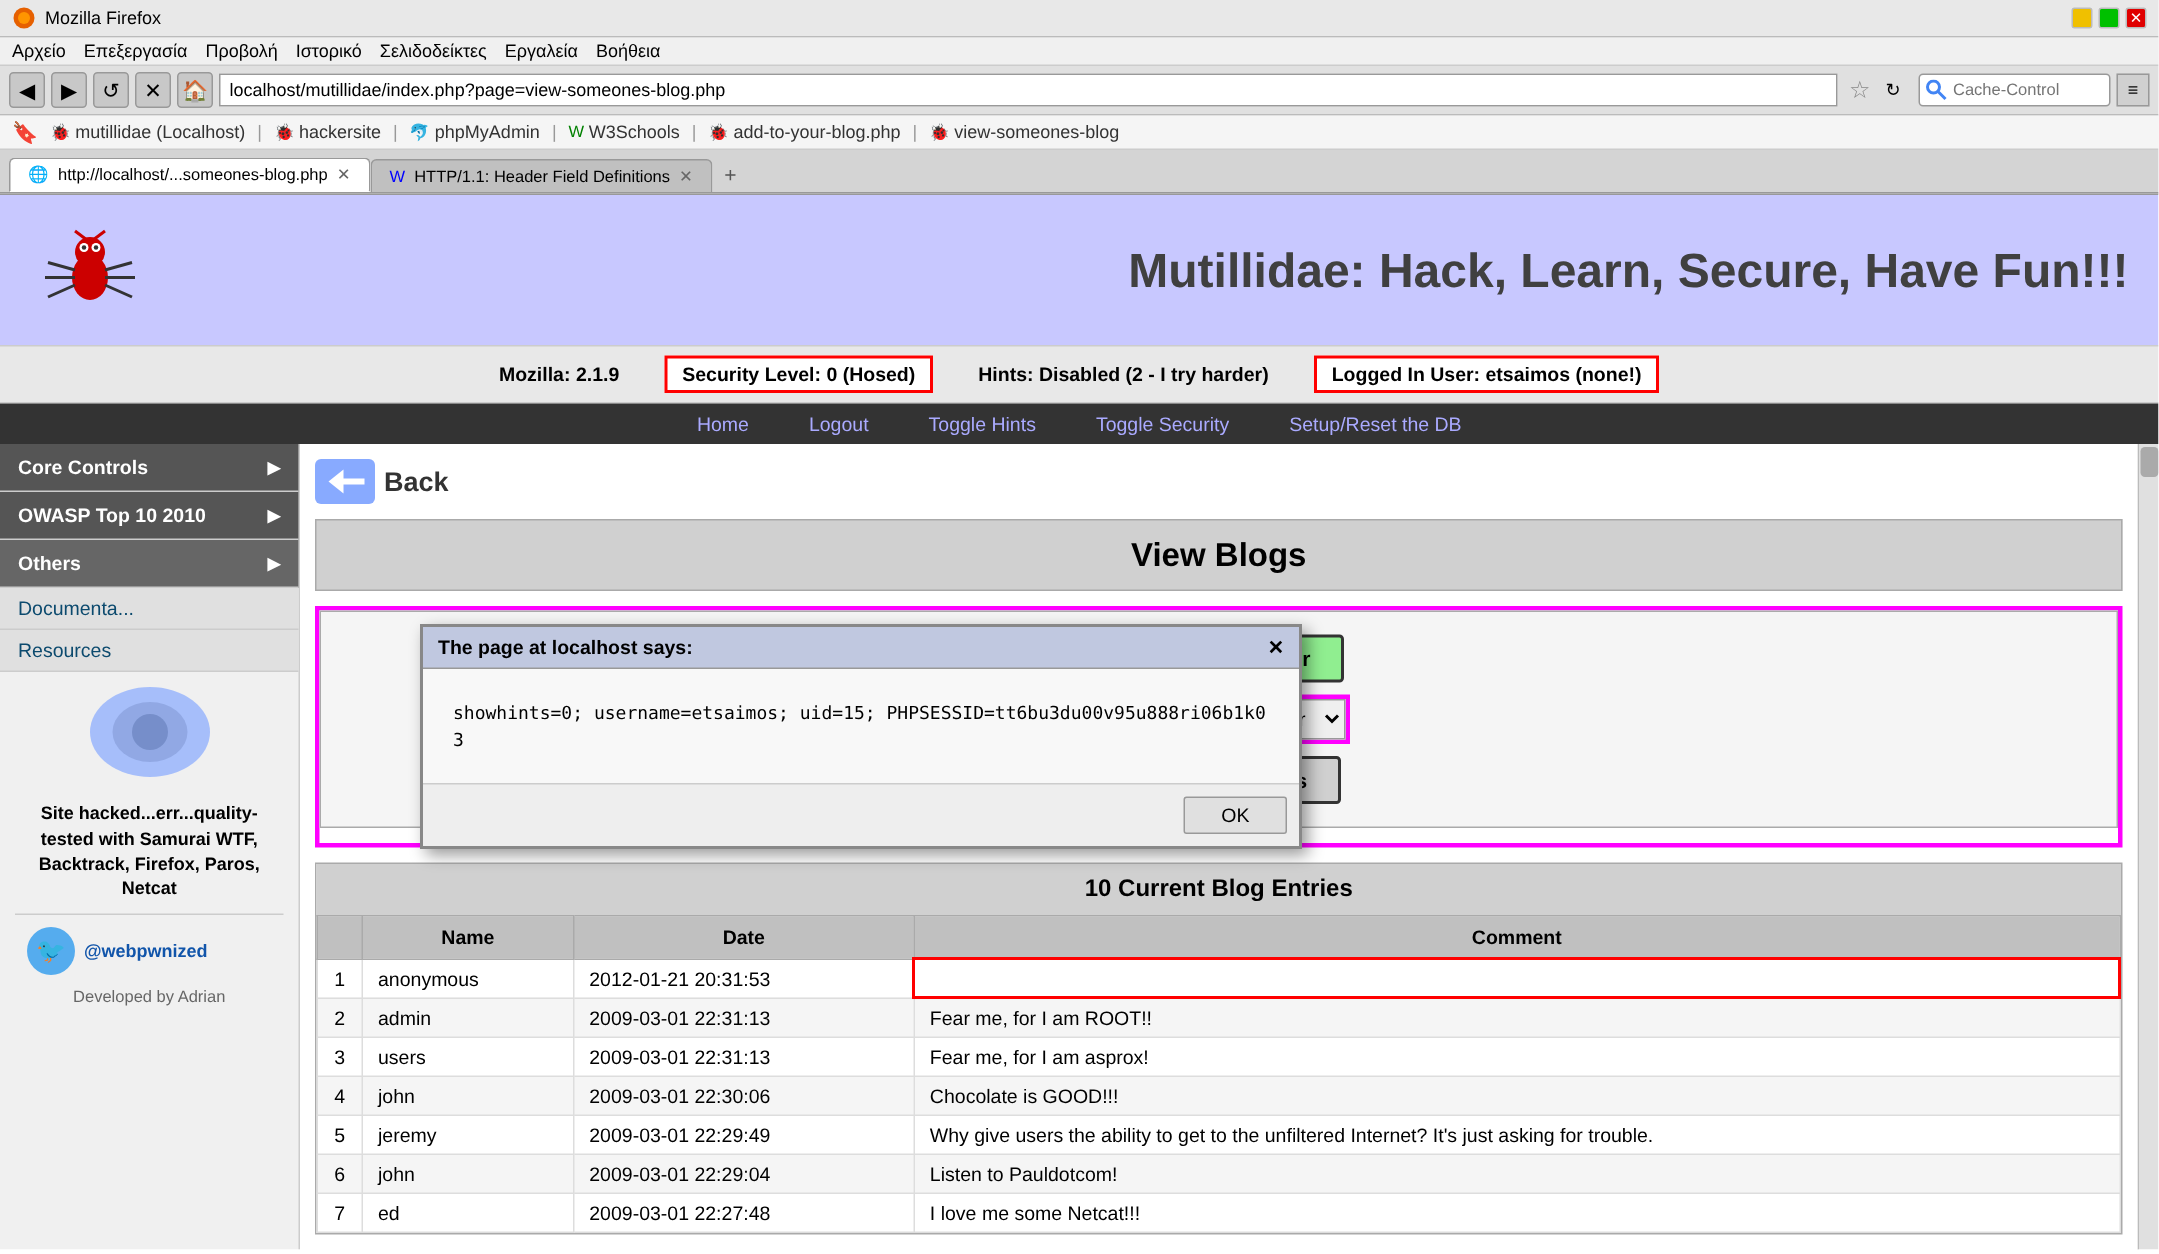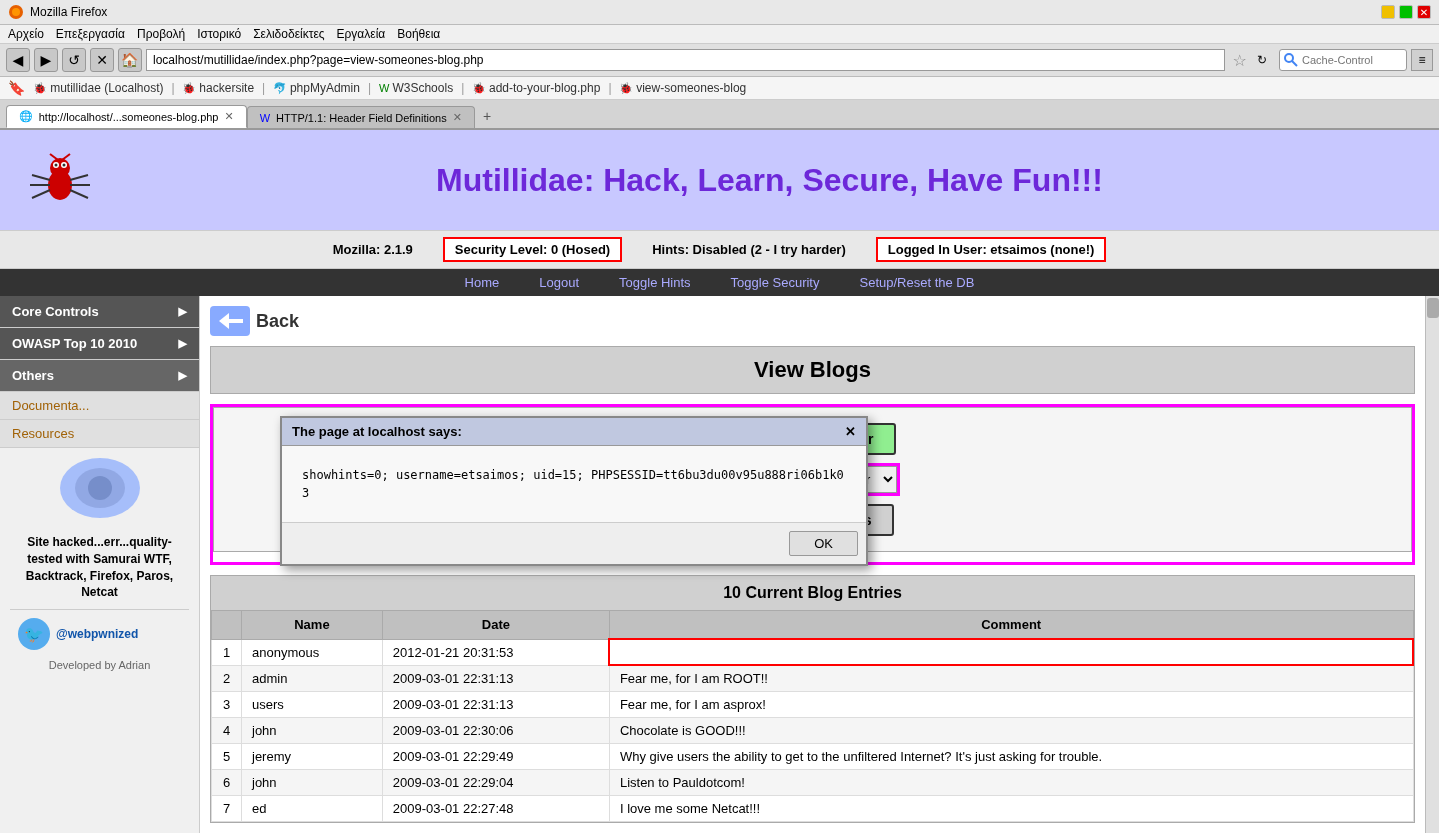--- a/index.html
+++ b/index.html
@@ -21,41 +21,41 @@
     .tab { padding: 4px 12px; font-size: 12px; background: #c0c0c0; border: 1px solid #999; border-bottom: none; border-radius: 4px 4px 0 0; cursor: pointer; display: flex; align-items: center; gap: 6px; }
     .tab.active { background: #fff; border-bottom: 1px solid #fff; }
     .tab-close { font-size: 11px; color: #666; cursor: pointer; }
     .tab-new { padding: 4px 8px; font-size: 14px; cursor: pointer; color: #555; }
 
     
     .page-wrapper { background: #fff; position: relative; }
 
     
     .site-header { background: #c8c8ff; padding: 20px; display: flex; align-items: center; gap: 20px; }
-    .site-title { flex: 1; text-align: center; font-size: 32px; font-weight: bold; color: #6d28d9; }
+    .site-title { flex: 1; text-align: right; font-size: 32px; font-weight: bold; color: #404040; }
 
     
     .status-bar { background: #e8e8e8; display: flex; align-items: center; justify-content: center; gap: 30px; padding: 6px 20px; border-top: 1px solid #ccc; border-bottom: 1px solid #ccc; }
     .status-version { font-weight: bold; font-size: 13px; }
     .status-security { border: 2px solid red; padding: 3px 10px; font-weight: bold; background: #fff; font-size: 13px; }
     .status-hints { font-weight: bold; font-size: 13px; }
     .status-logged { border: 2px solid red; padding: 3px 10px; font-weight: bold; background: #fff; font-size: 13px; }
 
     
     .nav-bar { background: #333; display: flex; align-items: center; justify-content: center; gap: 40px; padding: 6px 20px; }
     .nav-item { color: #aaf; text-decoration: none; font-size: 13px; cursor: pointer; }
 
     
     .main-layout { display: flex; }
 
     
     .sidebar { width: 200px; min-width: 200px; background: #f0f0f0; border-right: 1px solid #ccc; }
     .sidebar-item { display: flex; align-items: center; justify-content: space-between; padding: 8px 12px; border-bottom: 1px solid #ccc; cursor: pointer; font-weight: bold; font-size: 13px; color: #fff; background: #555; }
     .sidebar-item-arrow { font-size: 11px; }
-    .sidebar-sub { padding: 6px 12px; border-bottom: 1px solid #ccc; font-size: 13px; background: #e0e0e0; cursor: pointer; color: #a16207; }
+    .sidebar-sub { padding: 6px 12px; border-bottom: 1px solid #ccc; font-size: 13px; background: #e0e0e0; cursor: pointer; color: #0c4a6e; }
 
     
     .sidebar-image-area { padding: 10px; text-align: center; }
     .sidebar-hack-text { font-size: 12px; font-weight: bold; text-align: center; padding: 8px; line-height: 1.4; }
     .twitter-area { display: flex; align-items: center; gap: 6px; padding: 8px; border-top: 1px solid #ccc; }
     .twitter-icon { width: 32px; height: 32px; background: #55acee; border-radius: 50%; display: flex; align-items: center; justify-content: center; color: white; font-size: 16px; }
     .twitter-handle { font-weight: bold; font-size: 12px; color: #1155aa; }
 
     
     .content-area { flex: 1; padding: 10px; background: #fff; position: relative; }

